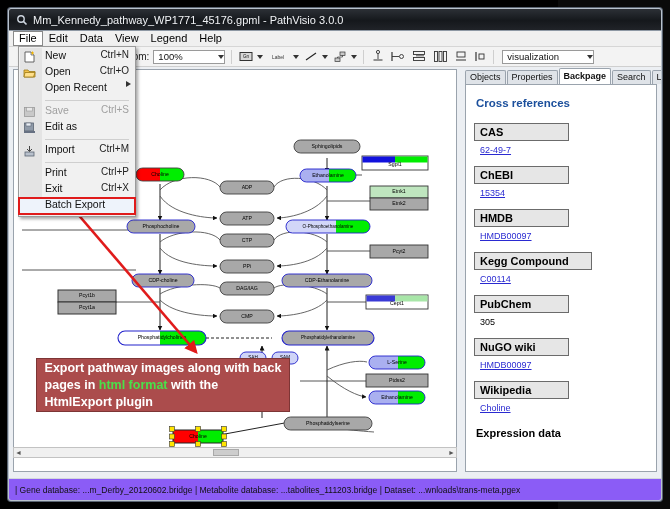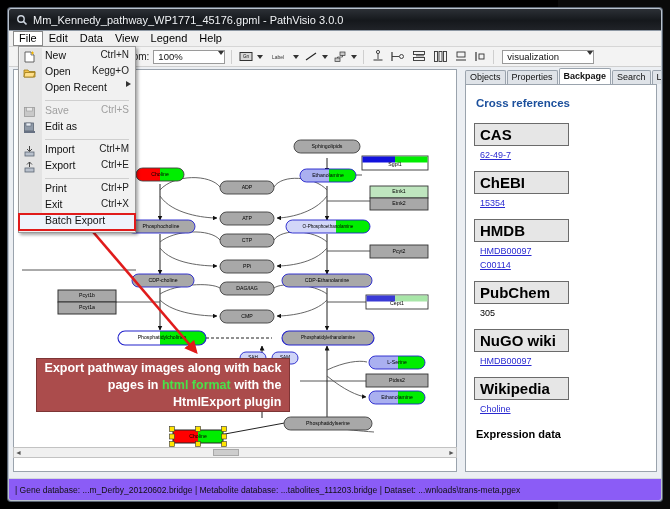--- a/index.html
+++ b/index.html
@@ -52,21 +52,21 @@
     position:absolute; left:0; top:38px; width:654px; height:20px;
     background:#f3f3f3;
     border-bottom:1px solid #cfcfcf;
     display:flex; align-items:center;
     padding-left:112px; gap:4px;
     font-size:10px;
   }
   .tb-lab { color:#222; font-size:10px; }
   .combo {
     height:14px; background:#fff; border:1px solid #9a9a9a;
-    display:inline-flex; justify-content:space-between;
+    display:inline-flex; align-items:center; justify-content:space-between;
     padding:0 0 0 4px; font-size:9.5px; color:#111;
   }
   .combo .arr {
     width:0;height:0;border-left:3px solid transparent;border-right:3px solid transparent;
     border-top:4px solid #333; margin-left:6px;
   }
   .tbbtn { width:15px;height:15px;display:inline-flex;align-items:center;justify-content:center; }
   .tbsplit { width:0;height:0;border-left:3px solid transparent;border-right:3px solid transparent;border-top:4px solid #333; }
   .tbsep { width:1px;height:14px;background:#cfcfcf;margin:0 2px; }
 
@@ -95,21 +95,21 @@
   }
   .tab.sel { background:#ffffff; font-weight:bold; padding:2px 4px 2px 4px; }
   #panelbody {
     position:absolute; left:4px; top:15px; width:192px; height:388px;
     background:#fff; border:1px solid #9aa3ad; overflow:hidden;
     padding:6px 8px;
   }
   .xref-title { color:#1b4f9c; font-weight:bold; font-size:11.5px; margin:6px 0 14px 2px; }
   .xref-head {
     border:1px solid #6b6b6b; background:#e6e6e6;
-    font-weight:bold; font-size:15px; color:#000;
+    font-weight:bold; font-size:11px; color:#000;
     padding:2px 5px; width:95px; margin-top:11px;
   }
   .xref-val { font-size:9px; margin:4px 0 0 6px; color:#111; }
   .xref-val a { color:#2a2ad1; text-decoration:underline; }
   .xref-val.plain { color:#000; }
   .expr { font-weight:bold; font-size:11px; margin:14px 0 0 2px; color:#000; }
 
   
   #statusbar {
     position:absolute; left:0; bottom:0; width:654px; height:22px;
@@ -145,21 +145,21 @@
   .mrow .ic { position:absolute; left:4px; top:2px; width:13px; height:12px; }
   .msep { height:1px; background:#cfcfcf; margin:3px 6px 3px 26px; }
   .mrow .sub { width:0;height:0;border-top:3.5px solid transparent;border-bottom:3.5px solid transparent;border-left:5px solid #333; margin-right:4px; }
   .mrow.hl { outline:2px solid #e01b1b; outline-offset:-1px; background:#eef3fb; }
 
   
   #callout {
     position:absolute; left:22px; top:288px; width:254px; height:54px;
     background:#ab4c4c; border:1px solid #7d3535;
     color:#ffffff; font-weight:bold; font-size:12.5px;
-    display:flex; align-items:center; justify-content:center; text-align:right;
+    display:flex; align-items:center; justify-content:center; text-align:left;
     line-height:17px; z-index:25; padding:0 6px;
   }
   #callout .hl { color:#4ae04a; }
 
   
   #redarrow { position:absolute; left:0; top:0; width:444px; height:403px; pointer-events:none; z-index:24; }
 
   
   .nlabel { font-family:"Liberation Sans", sans-serif; font-size:5.2px; text-anchor:middle; dominant-baseline:middle; fill:#000; }
   .nlabel.sm { font-size:4.6px; }
@@ -570,20 +570,21 @@
 
           <div class="xref-head">CAS</div>
           <div class="xref-val"><a href="#">62-49-7</a></div>
 
           <div class="xref-head">ChEBI</div>
           <div class="xref-val"><a href="#">15354</a></div>
 
           <div class="xref-head">HMDB</div>
           <div class="xref-val"><a href="#">HMDB00097</a></div>
 
+          <div class="xref-head" style="width:118px">Kegg Compound</div>
           <div class="xref-val"><a href="#">C00114</a></div>
 
           <div class="xref-head">PubChem</div>
           <div class="xref-val plain">305</div>
 
           <div class="xref-head">NuGO wiki</div>
           <div class="xref-val"><a href="#">HMDB00097</a></div>
 
           <div class="xref-head">Wikipedia</div>
           <div class="xref-val"><a href="#">Choline</a></div>
@@ -619,21 +620,21 @@
       </div>
 
       <div class="mrow">
         <span class="ic">
           <svg width="13" height="12" viewBox="0 0 13 12">
               <path d="M1 3 h4 l1 1.5 h6 V10 H1 z" fill="#f2c24a" stroke="#9c7a16" stroke-width=".8"></path>
               <path d="M2 5.5 h10 l-1.5 4.5 H1 z" fill="#ffdf8a" stroke="#9c7a16" stroke-width=".8"></path>
             </svg>
         </span>
         <span class="lbl">Open</span>
-        <span class="acc">Kegg+O</span>
+        <span class="acc">Ctrl+O</span>
       </div>
 
       <div class="mrow">
         <span class="lbl">Open Recent</span>
         <span class="sub"></span>
       </div>
 
       <div class="msep"></div>
 
       <div class="mrow dis">
@@ -665,30 +666,20 @@
         <span class="ic">
           <svg width="13" height="12" viewBox="0 0 13 12">
               <rect x="2" y="7" width="9" height="4" fill="#b8c0cc" stroke="#5a6472" stroke-width=".8"></rect>
               <path d="M6.5 1 v5 M4 4 l2.5 2.5 L9 4" fill="none" stroke="#444" stroke-width="1"></path>
             </svg>
         </span>
         <span class="lbl">Import</span>
         <span class="acc">Ctrl+M</span>
       </div>
 
-      <div class="mrow">
-        <span class="ic">
-          <svg width="13" height="12" viewBox="0 0 13 12">
-              <rect x="2" y="7" width="9" height="4" fill="#b8c0cc" stroke="#5a6472" stroke-width=".8"></rect>
-              <path d="M6.5 6 v-5 M4 3.5 l2.5 -2.5 L9 3.5" fill="none" stroke="#444" stroke-width="1"></path>
-            </svg>
-        </span>
-        <span class="lbl">Export</span>
-        <span class="acc">Ctrl+E</span>
-      </div>
 
       <div class="msep"></div>
 
       <div class="mrow">
         <span class="lbl">Print</span>
         <span class="acc">Ctrl+P</span>
       </div>
 
       <div class="mrow">
         <span class="lbl">Exit</span>

